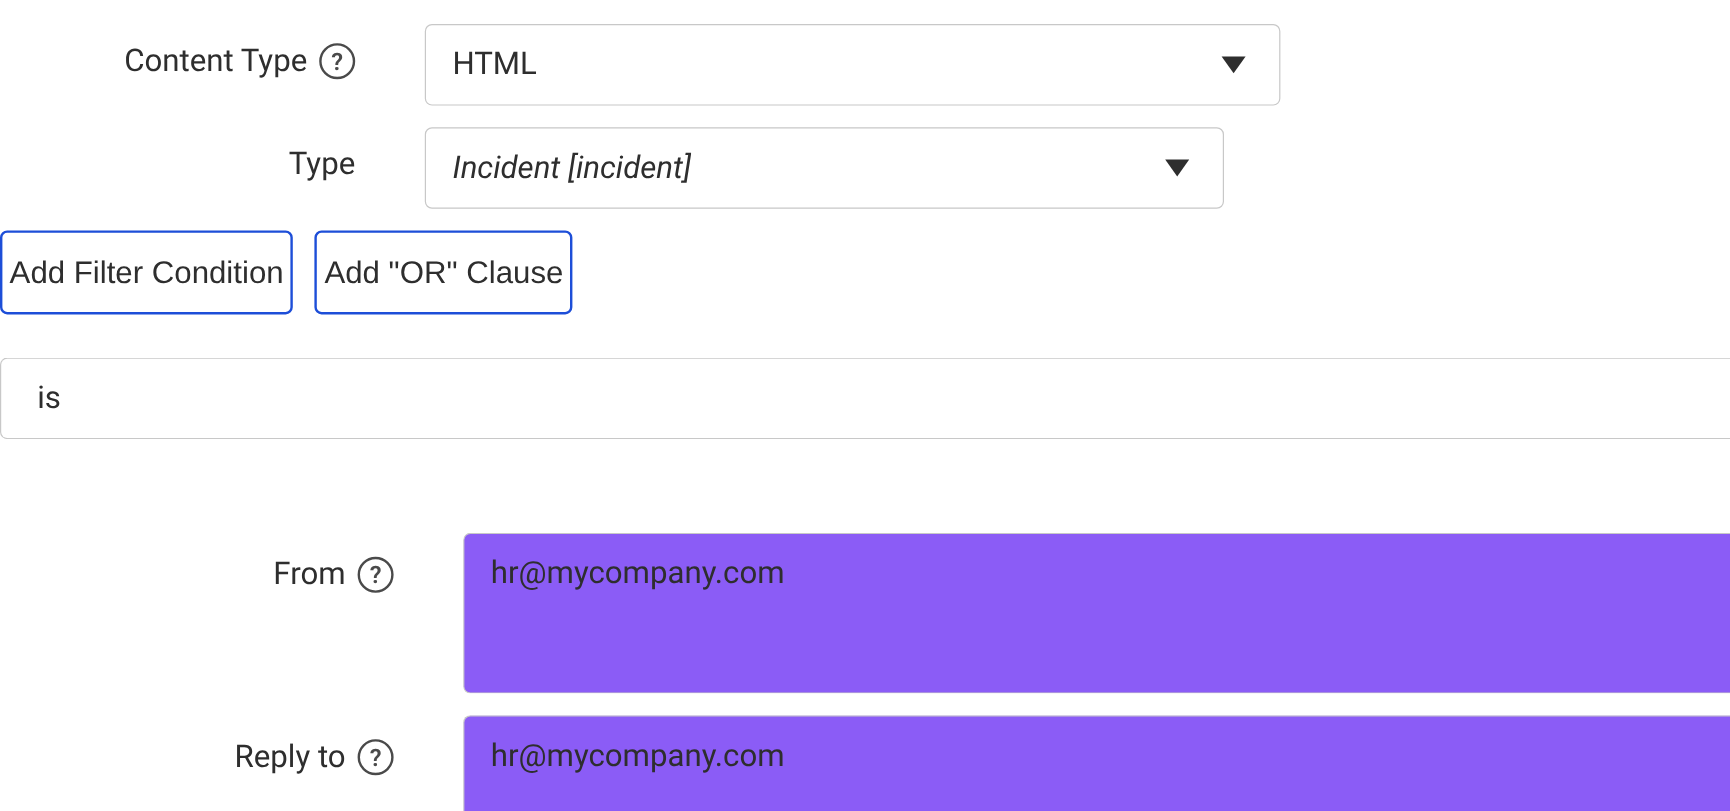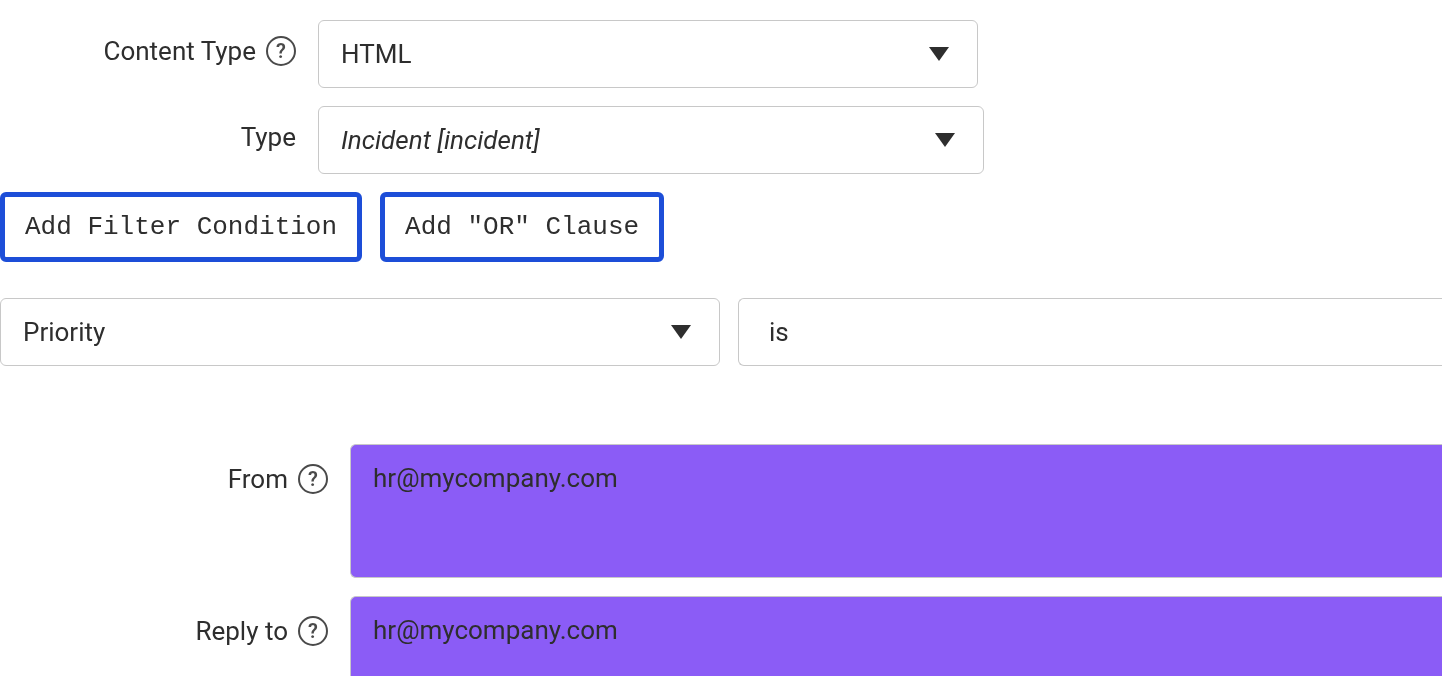--- a/index.html
+++ b/index.html
@@ -11,20 +11,21 @@
       font-family: -apple-system, BlinkMacSystemFont, "Segoe UI", Roboto, Helvetica, Arial, sans-serif;
       background: #ffffff;
       color: #2e2e2e;
       font-size: 26px;
       padding: 20px 0;
     }
     .form-row {
       display: flex;
       align-items: flex-start;
       margin-bottom: 18px;
+      gap: 36px;
     }
     .form-row.conditions-row {
       margin-bottom: 18px;
     }
     .label-col {
       width: 318px;
       flex-shrink: 0;
       text-align: right;
       padding-right: 22px;
       padding-top: 16px;
@@ -79,50 +80,50 @@
       width: 0;
       height: 0;
       border-left: 10px solid transparent;
       border-right: 10px solid transparent;
       border-top: 14px solid #2e2e2e;
       margin-left: 20px;
       flex-shrink: 0;
     }
     .btn {
       height: 70px;
-      border: 5px solid #1d4ed8;
+      border: 2px solid #1d4ed8;
       border-radius: 6px;
       background: #ffffff;
-      padding: 0 20px;
+      padding: 0 6px;
       font-size: 26px;
       color: #2e2e2e;
       cursor: pointer;
       display: flex;
       align-items: center;
-      font-family: Liberation Mono, monospace;
+      font-family: Liberation Sans, sans-serif;
     }
     .textarea-like {
       border: 1px solid #c8c8c8;
       border-radius: 6px 0 0 6px;
       border-right: none;
       background: #8b5cf6;
       padding: 18px 22px;
       min-height: 134px;
       width: calc(100% - 330px);
       font-size: 26px;
       color: #2e2e2e;
       resize: none;
       font-family: inherit;
       outline: none;
     }
     .textarea-short {
       min-height: 80px;
     }
     .row-content-type .control-col .select {
-      width: 660px;
+      width: 713px;
     }
     .row-table .control-col .select {
       width: 666px;
       font-style: italic;
     }
     .condition-second-line {
       display: flex;
       gap: 18px;
       margin-top: 18px;
       width: 100%;
@@ -170,24 +171,20 @@
       <span class="caret"></span>
     </div>
   </div>
 </div>
 
 <div class="form-row conditions-row">
   <div class="control-col">
     <button class="btn">Add Filter Condition</button>
     <button class="btn">Add "OR" Clause</button>
     <div class="condition-second-line">
-      <div class="select field-select">
-        <span class="select-value">Priority</span>
-        <span class="caret"></span>
-      </div>
       <div class="select op-select">
         <span class="select-value">is</span>
       </div>
     </div>
   </div>
 </div>
 
 <div class="section-gap"></div>
 
 <div class="form-row">

